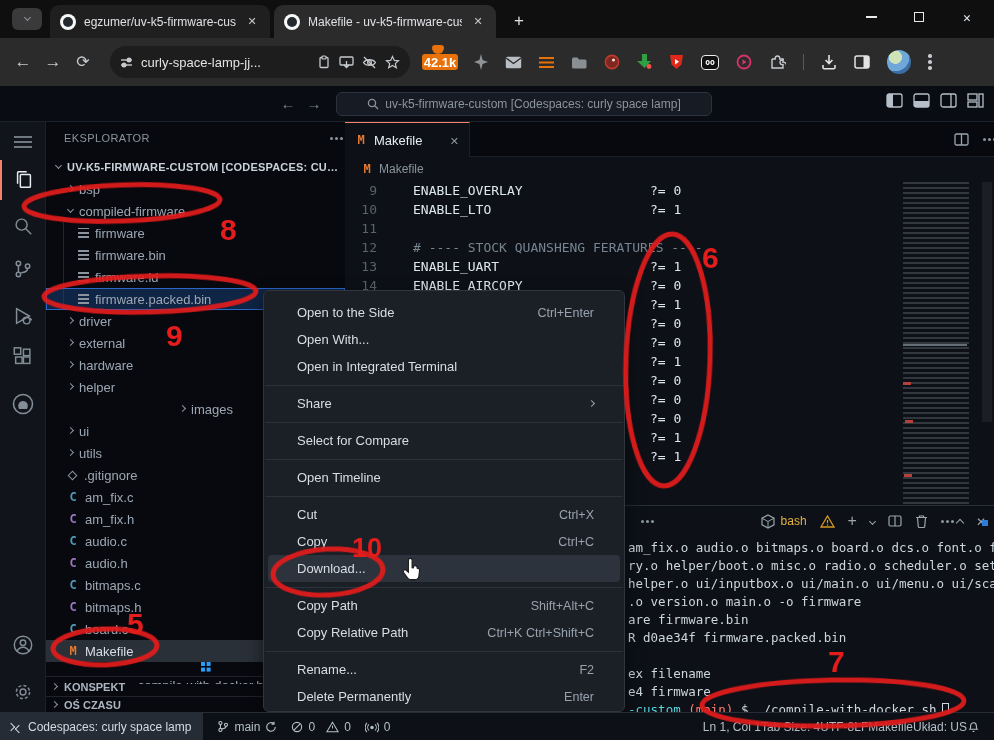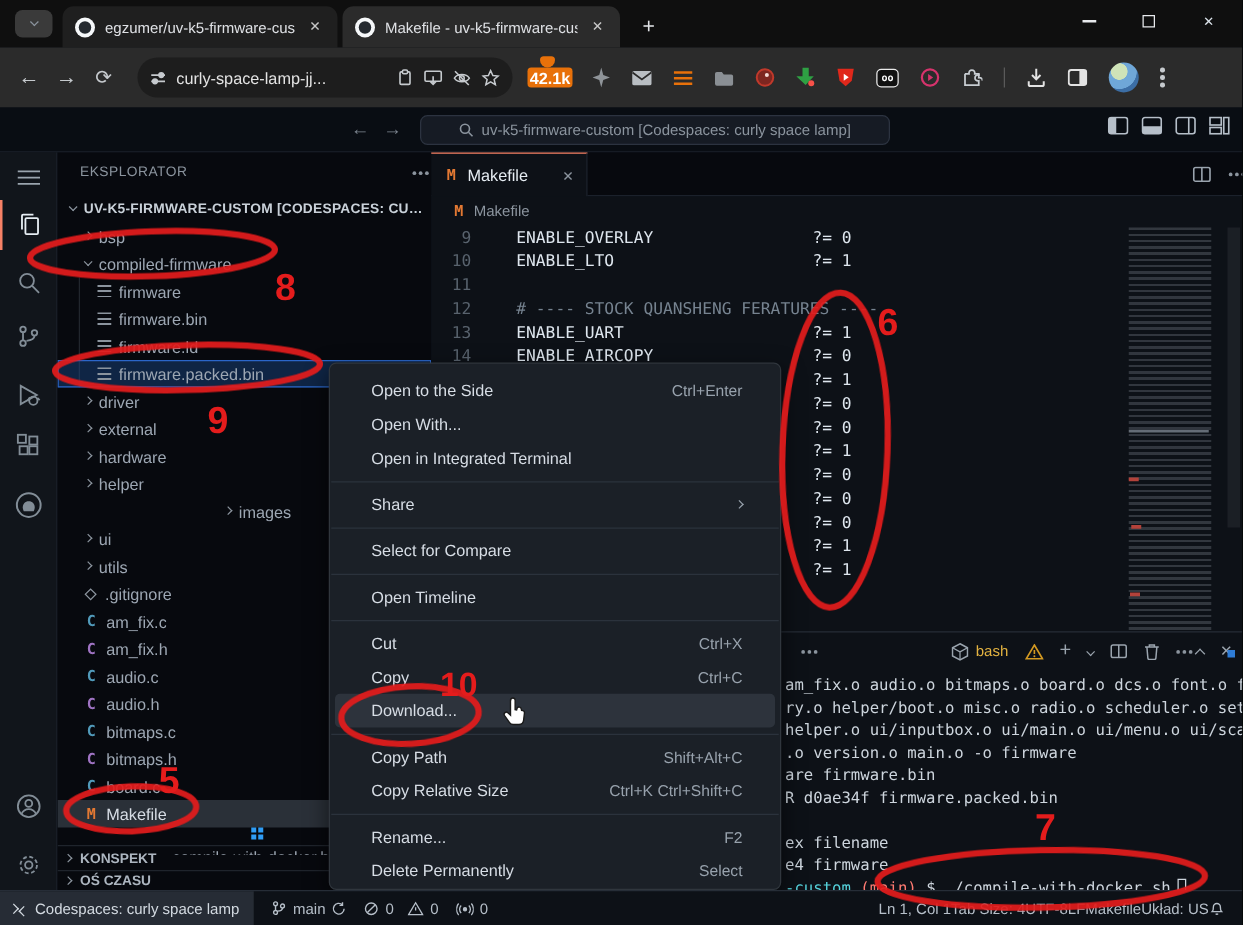--- a/index.html
+++ b/index.html
@@ -655,31 +655,31 @@
       </div>
     <div class="mi hi">
         <span>Download...</span>
       </div>
     <div class="msep"></div>
     <div class="mi">
         <span>Copy Path</span>
         <span class="k">Shift+Alt+C</span>
       </div>
     <div class="mi">
-        <span>Copy Relative Size</span>
+        <span>Copy Relative Path</span>
         <span class="k">Ctrl+K Ctrl+Shift+C</span>
       </div>
     <div class="msep"></div>
     <div class="mi">
         <span>Rename...</span>
         <span class="k">F2</span>
       </div>
     <div class="mi">
         <span>Delete Permanently</span>
-        <span class="k">Select</span>
+        <span class="k">Enter</span>
       </div>
   </div>
 
   <div class="abs sbar">
     <div class="remote">
       <span class="remico">
           <span class="c1"></span>
           <span class="c2"></span>
         </span>
       <span>Codespaces: curly space lamp</span>

